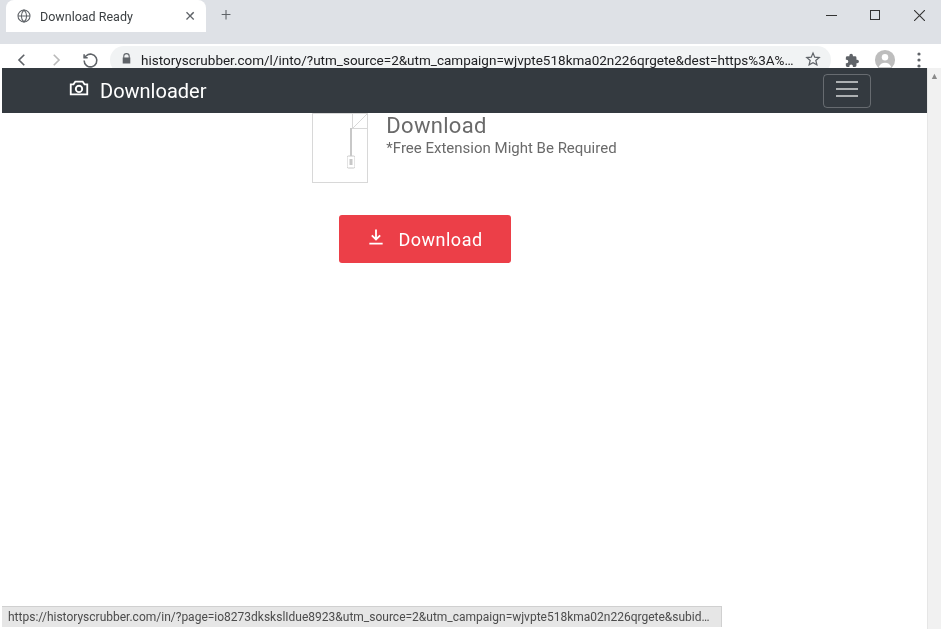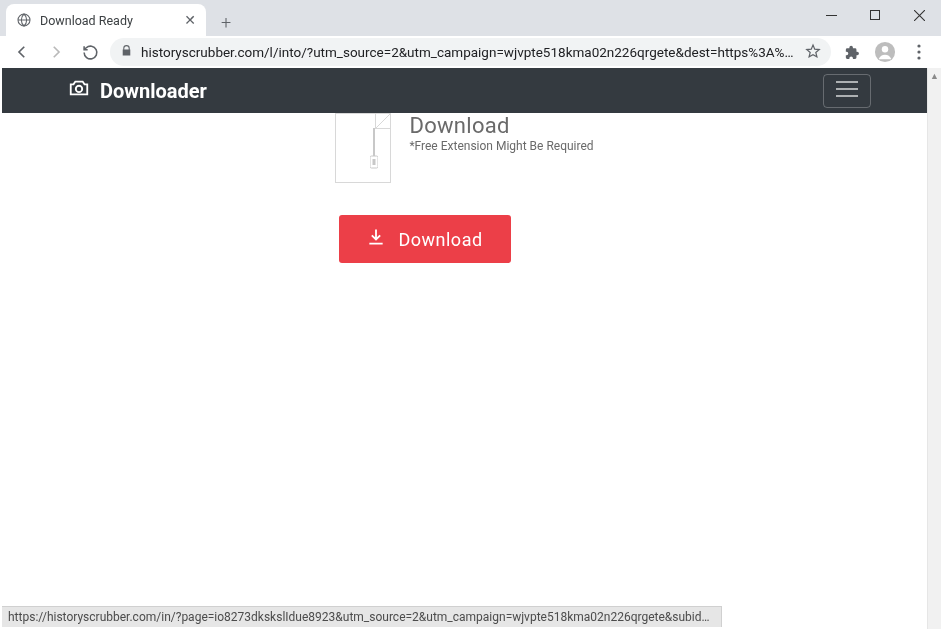--- a/index.html
+++ b/index.html
@@ -27,23 +27,23 @@
   .win-btn {
     width: 44px;
     height: 30px;
     display: flex;
     align-items: center;
     justify-content: center;
     color: #333;
     font-size: 12px;
   }
   .tab-strip {
-    height: 36px;
-    display: flex;
-    align-items: flex-end;
+    height: 44px;
+    display: flex;
+    align-items: flex-start;
     padding-left: 6px;
   }
   .tab {
     background: #fff;
     height: 32px;
     width: 200px;
     border-radius: 8px 8px 0 0;
     display: flex;
     align-items: center;
     padding: 0 10px;
@@ -116,21 +116,21 @@
     display: flex;
     align-items: center;
     justify-content: space-between;
     padding: 0 56px 0 66px;
   }
   .brand {
     display: flex;
     align-items: center;
     gap: 10px;
     color: #fff;
-    font-weight: 700;
+    font-weight: 400;
     font-size: 20px;
   }
   .brand svg { width: 22px; height: 22px; }
   .hamburger {
     width: 48px; height: 34px;
     border: 1px solid rgba(255,255,255,0.25);
     border-radius: 4px;
     display: flex; align-items: center; justify-content: center;
   }
   .hamburger svg { width: 24px; height: 18px; }
@@ -164,21 +164,21 @@
     left: 34px; top: 14px;
     width: 8px; height: 42px;
   }
   .dl-text h2 {
     font-size: 22px;
     font-weight: 400;
     color: #6a6a6a;
     letter-spacing: 0.3px;
   }
   .dl-text p {
-    font-size: 12px;
+    font-size: 15px;
     color: #6a6a6a;
     margin-top: 1px;
   }
   .btn-row {
     display: flex;
     gap: 16px;
     margin-top: 32px;
     margin-left: -80px;
   }
   .btn {

